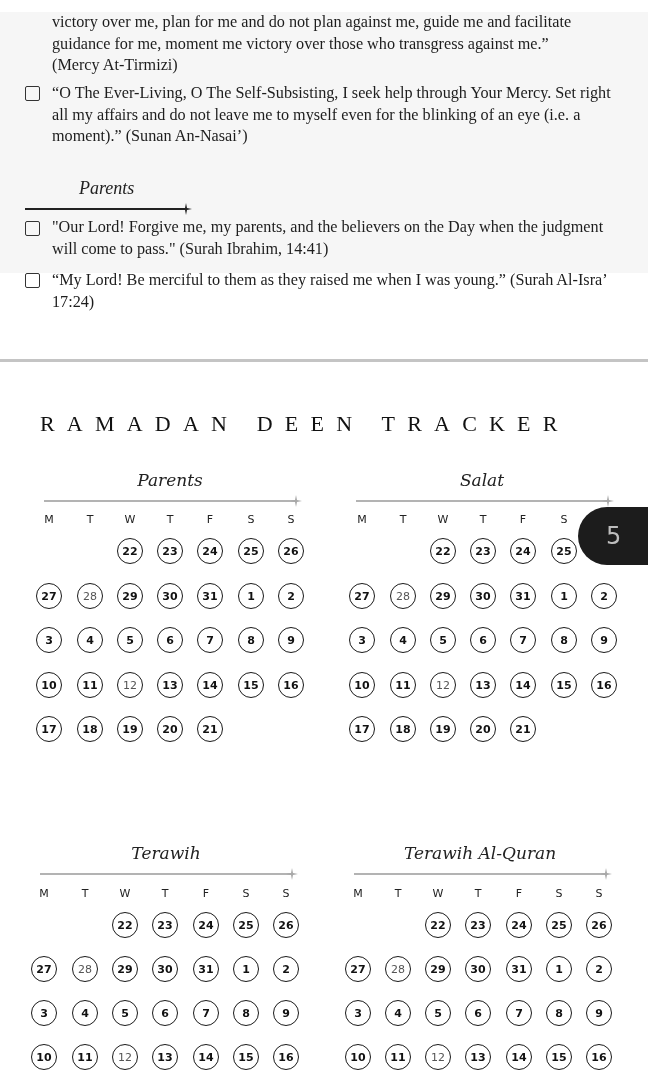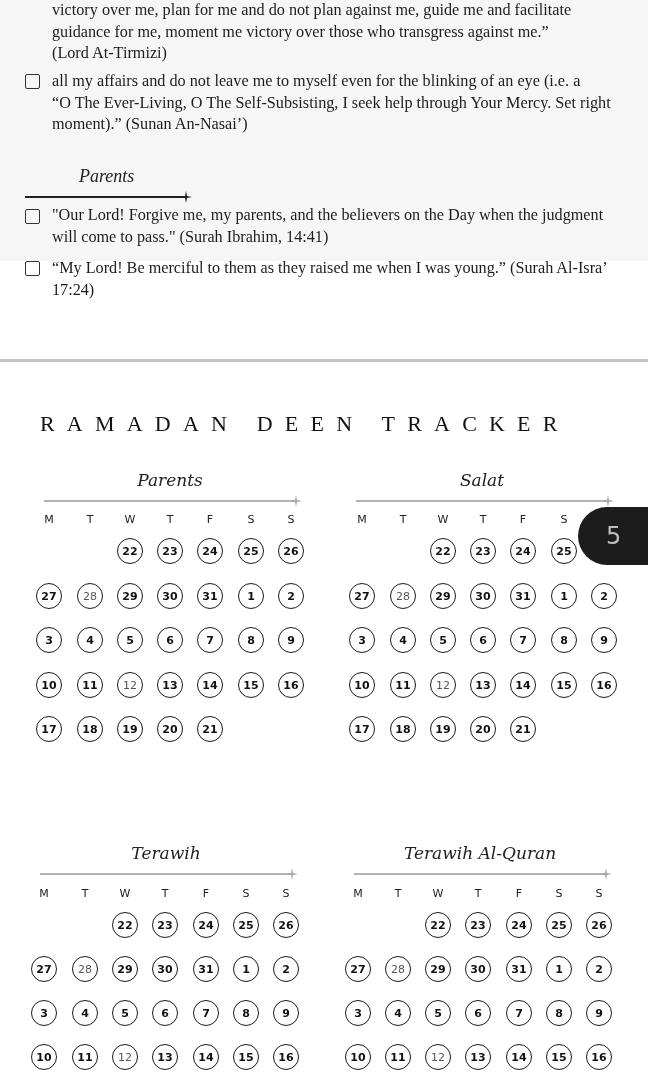--- a/index.html
+++ b/index.html
@@ -1,17 +1,17 @@
 <!DOCTYPE html>
 <html><head>
 <meta charset="utf-8">
 <style>
   html, body { margin: 0; padding: 0; }
   body { width: 648px; height: 1080px; overflow: hidden; position: relative; background: #ffffff; font-family: "Liberation Serif", serif; color: #1a1a1a; }
-  .page-top { position: absolute; left: 0; top: 0; width: 648px; height: 261px; background: #f6f6f6; }
+  .page-top { position: absolute; left: 0; top: 12px; width: 648px; height: 261px; background: #f6f6f6; }
   .divider { position: absolute; left: 0; top: 359px; width: 648px; height: 3px; background: #c4c4c4; }
   .prayer-text { position: absolute; left: 52px; font-size: 16.2px; line-height: 21.5px; color: #1d1d1d; width: 585px; }
   .checkbox { position: absolute; left: 25px; width: 13px; height: 13px; border: 1.6px solid #333; border-radius: 2px; background: transparent; }
   .section-title { position: absolute; left: 79px; top: 166px; font-style: italic; font-size: 18px; color: #222; }
   .section-rule { position: absolute; left: 25px; top: 196px; width: 160px; height: 1.5px; background: #222; }
   .spark { position: absolute; width: 12px; height: 12px; }
   .main-title { position: absolute; top: 411px; left: 0; width: 648px; text-align: left; padding-left: 40px; box-sizing: border-box; font-family: "Liberation Serif", serif; font-size: 22px; letter-spacing: 12.2px; color: #111; }
   .tracker { position: absolute; width: 280px; }
   .tracker-title { position: absolute; left: 0; width: 260px; text-align: center; font-family: "DejaVu Serif", serif; font-style: italic; font-size: 17px; color: #222; top: 0; }
   .tracker-rule { position: absolute; left: 4px; top: 30px; width: 252px; height: 2px; background: #b3b3b3; }
@@ -22,27 +22,27 @@
   .page-badge { position: absolute; left: 578px; top: 507px; width: 80px; height: 58px; background: #1c1c1c; border-radius: 29px 0 0 29px; color: #bdbdbd; font-family: "DejaVu Sans", sans-serif; font-size: 24px; display: flex; align-items: center; padding-left: 28px; box-sizing: border-box; }
 </style>
 </head>
 <body>
 
 <div class="page-top">
 
   <div class="prayer-text" style="top:0px;">
     <div>victory over me, plan for me and do not plan against me, guide me and facilitate</div>
     <div>guidance for me, moment me victory over those who transgress against me.”</div>
-    <div>(Lord At-Tirmizi)</div>
+    <div>(Mercy At-Tirmizi)</div>
   </div>
 
   <div class="checkbox" style="top:74px;"></div>
   <div class="prayer-text" style="top:71px;">
+    <div>“O The Ever-Living, O The Self-Subsisting, I seek help through Your Mercy. Set right</div>
     <div>all my affairs and do not leave me to myself even for the blinking of an eye (i.e. a</div>
-    <div>“O The Ever-Living, O The Self-Subsisting, I seek help through Your Mercy. Set right</div>
     <div>moment).” (Sunan An-Nasai’)</div>
   </div>
 
   <div class="section-title">Parents</div>
   <div class="section-rule"></div>
   <svg class="spark" style="left:180px; top:191px;" viewBox="0 0 12 12">
     <path d="M6 0 L7 5 L12 6 L7 7 L6 12 L5 7 L0 6 L5 5 Z" fill="#222"></path>
   </svg>
 
   <div class="checkbox" style="top:209px;"></div>

